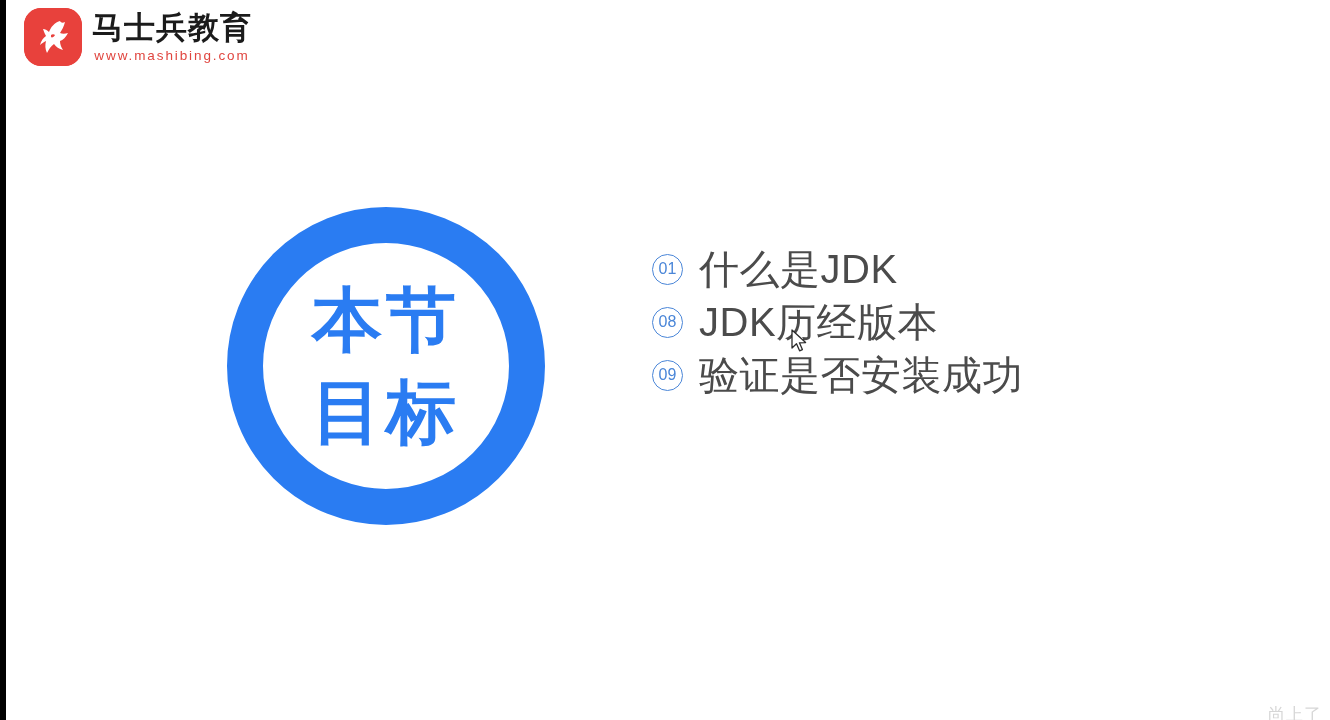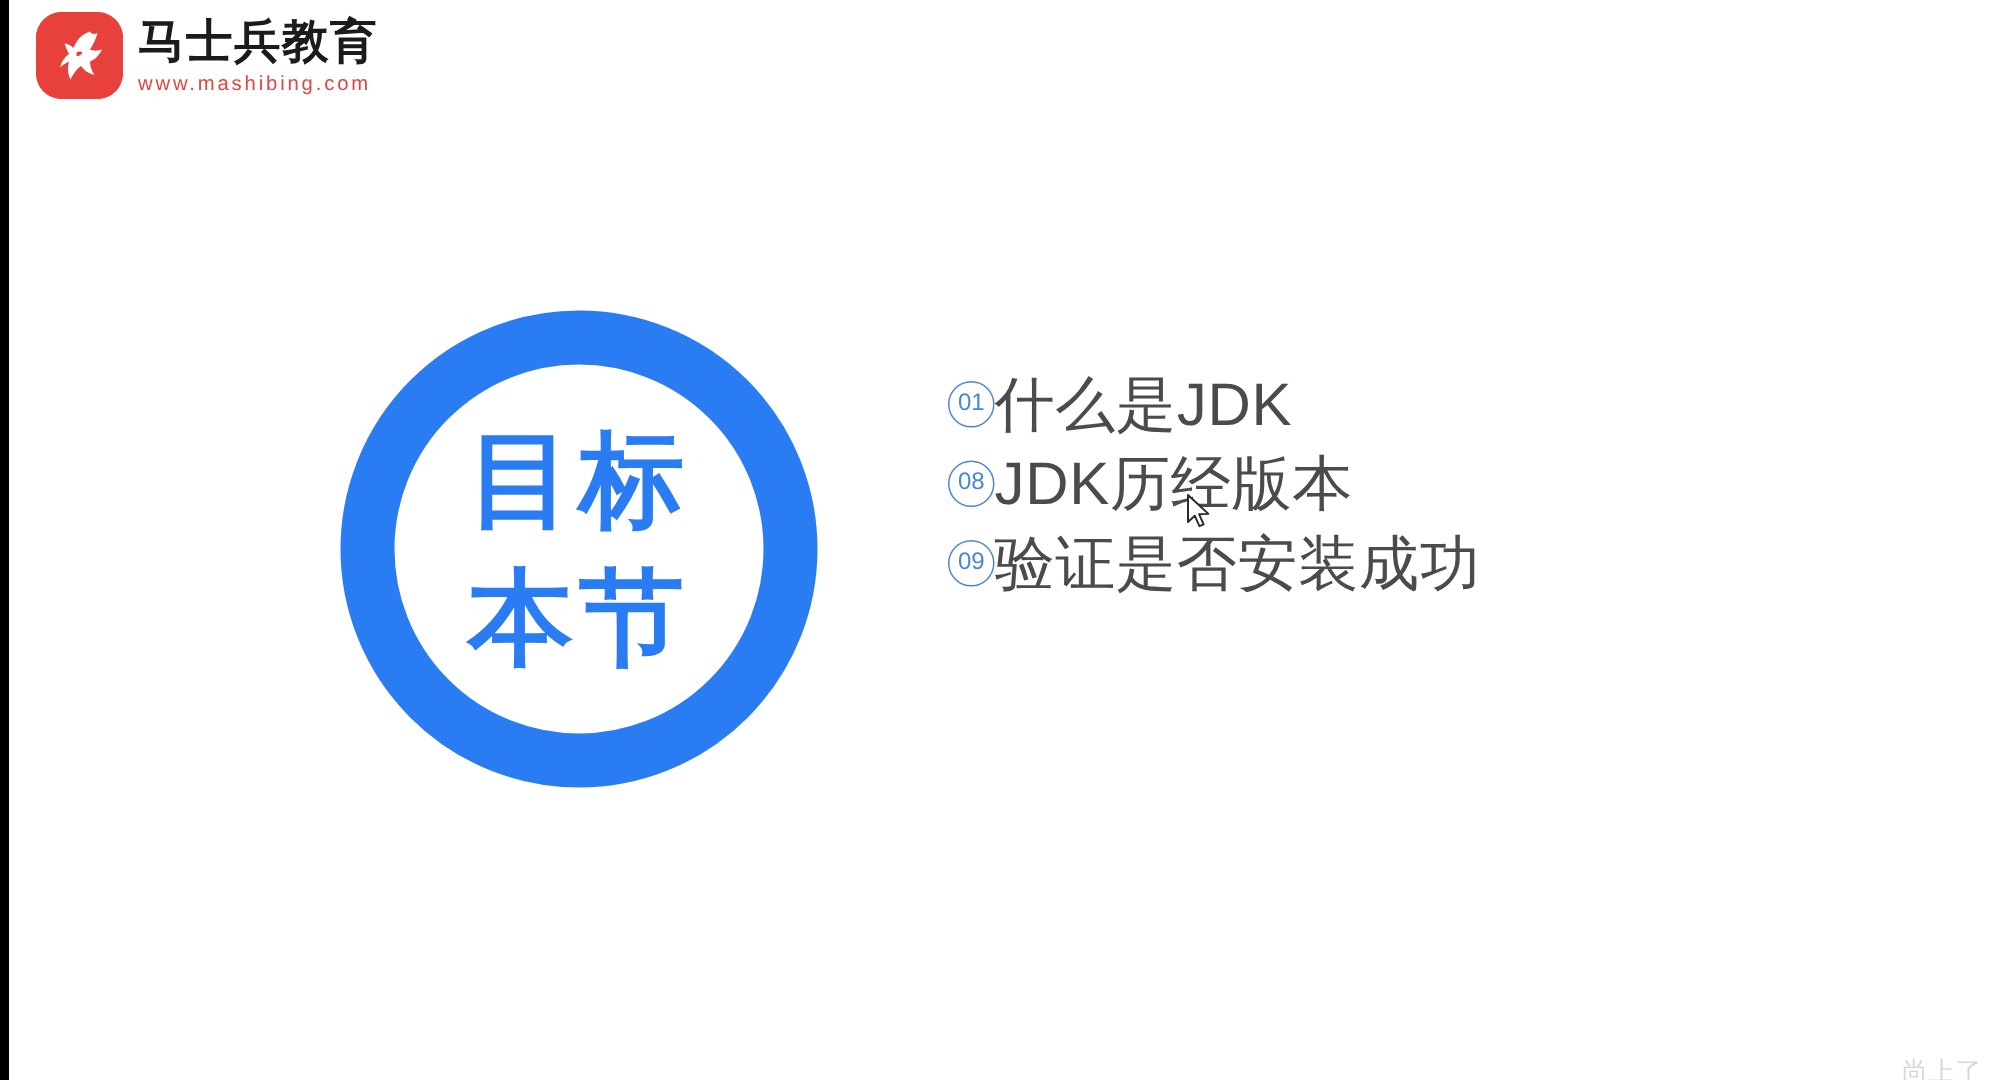--- a/index.html
+++ b/index.html
@@ -11,20 +11,21 @@
   body {
     font-family: "Liberation Sans", "DejaVu Sans", sans-serif;
   }
 
   .screen {
     position: relative;
     width: 1330px;
     height: 720px;
     overflow: hidden;
     background: #fef9c3;
+    text-align: center;
   }
 
   
   .letterbox-left {
     position: absolute;
     left: 0;
     top: 0;
     width: 6px;
     height: 720px;
     background: #000000;
@@ -139,22 +140,23 @@
     position: absolute;
     left: 626px;
     top: 249px;
     display: flex;
     flex-direction: column;
     gap: 13px;
   }
   .agenda-item {
     display: flex;
     align-items: center;
-    gap: 0;
+    gap: 16px;
     height: 40px;
+    margin-left: 20px;
   }
   .agenda-num {
     width: 31px;
     height: 31px;
     flex: 0 0 auto;
     border: 1.8px solid #4a86d8;
     border-radius: 50%;
     color: #4a86d8;
     font-size: 16px;
     font-weight: normal;
@@ -226,22 +228,22 @@
       <div class="watermark-logo">
         <svg width="54" height="44" viewBox="0 0 54 44" aria-hidden="true">
           <path d="M12 6 L20 14 M42 6 L34 14" stroke="#ffffff" stroke-width="4.5" stroke-linecap="round" fill="none"></path>
           <rect x="5" y="13" width="44" height="28" rx="9" fill="none" stroke="#ffffff" stroke-width="4.5"></rect>
           <path d="M22 22 L33 27.5 L22 33 Z" fill="#ffffff"></path>
         </svg>
       </div>
     </div>
 
     <div class="emblem">
+      <div class="emblem-line">本节</div>
       <div class="emblem-line">目标</div>
-      <div class="emblem-line">本节</div>
     </div>
 
     <div class="agenda">
 
       <div class="agenda-item">
         <div class="agenda-num">01</div>
         <div class="agenda-label">什么是JDK</div>
       </div>
 
       <div class="agenda-item">

